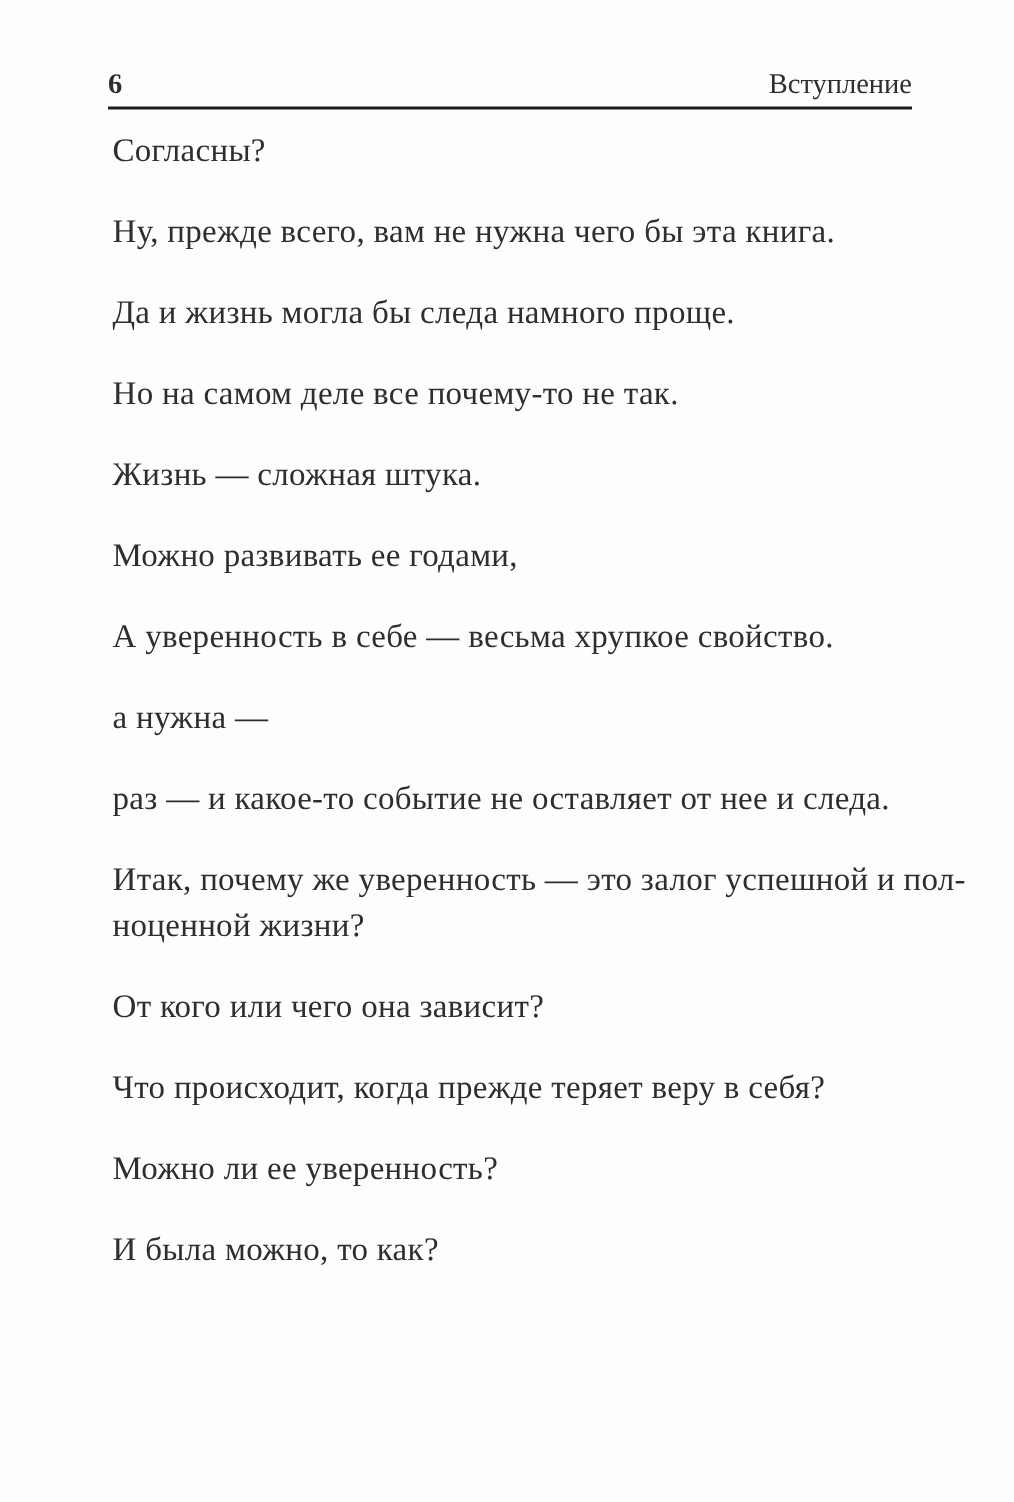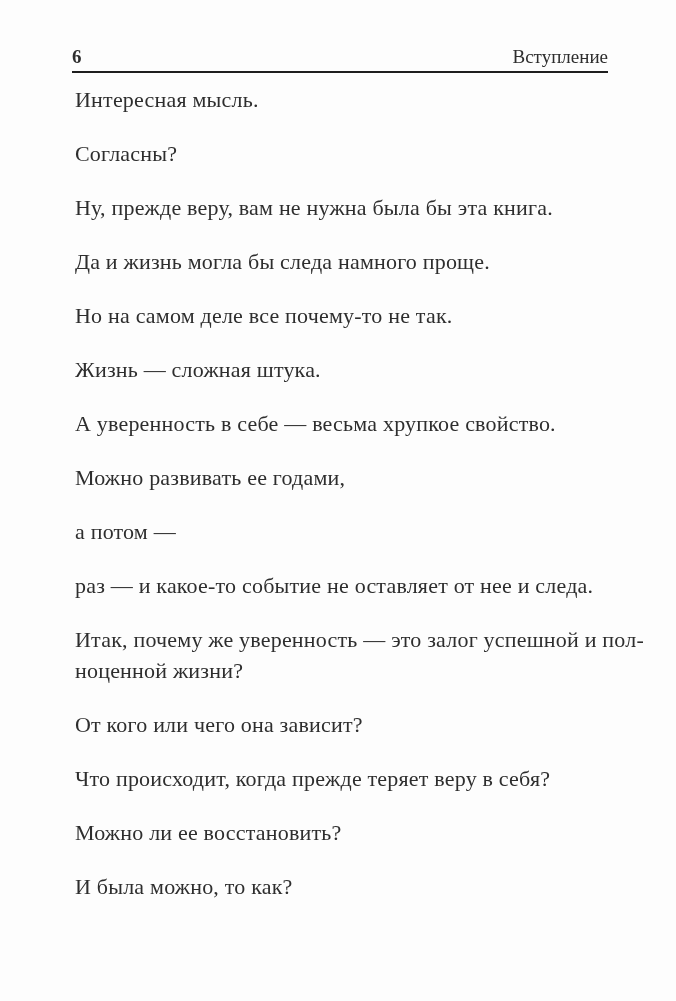--- a/index.html
+++ b/index.html
@@ -58,31 +58,30 @@
 <body>
 
 <div class="page">
 
   <div class="page-header">
     <span class="page-number">6</span>
     <span class="running-title">Вступление</span>
   </div>
 
   <div class="page-content">
-    <p>Интересная мысль.</p>
     <p>Согласны?</p>
-    <p>Ну, прежде веру, вам не нужна была бы эта книга.</p>
+    <p>Ну, прежде всего, вам не нужна чего бы эта книга.</p>
     <p>Да и жизнь могла бы следа намного проще.</p>
     <p>Но на самом деле все почему-то не так.</p>
     <p>Жизнь — сложная штука.</p>
+    <p>Можно развивать ее годами,</p>
     <p>А уверенность в себе — весьма хрупкое свойство.</p>
-    <p>Можно развивать ее годами,</p>
-    <p>а потом —</p>
+    <p>а нужна —</p>
     <p>раз — и какое-то событие не оставляет от нее и следа.</p>
     <p>Итак, почему же уверенность — это залог успешной и пол-
 ноценной жизни?</p>
     <p>От кого или чего она зависит?</p>
     <p>Что происходит, когда прежде теряет веру в себя?</p>
-    <p>Можно ли ее восстановить?</p>
+    <p>Можно ли ее уверенность?</p>
     <p>И была можно, то как?</p>
   </div>
 
 </div>
 
 </body></html>

